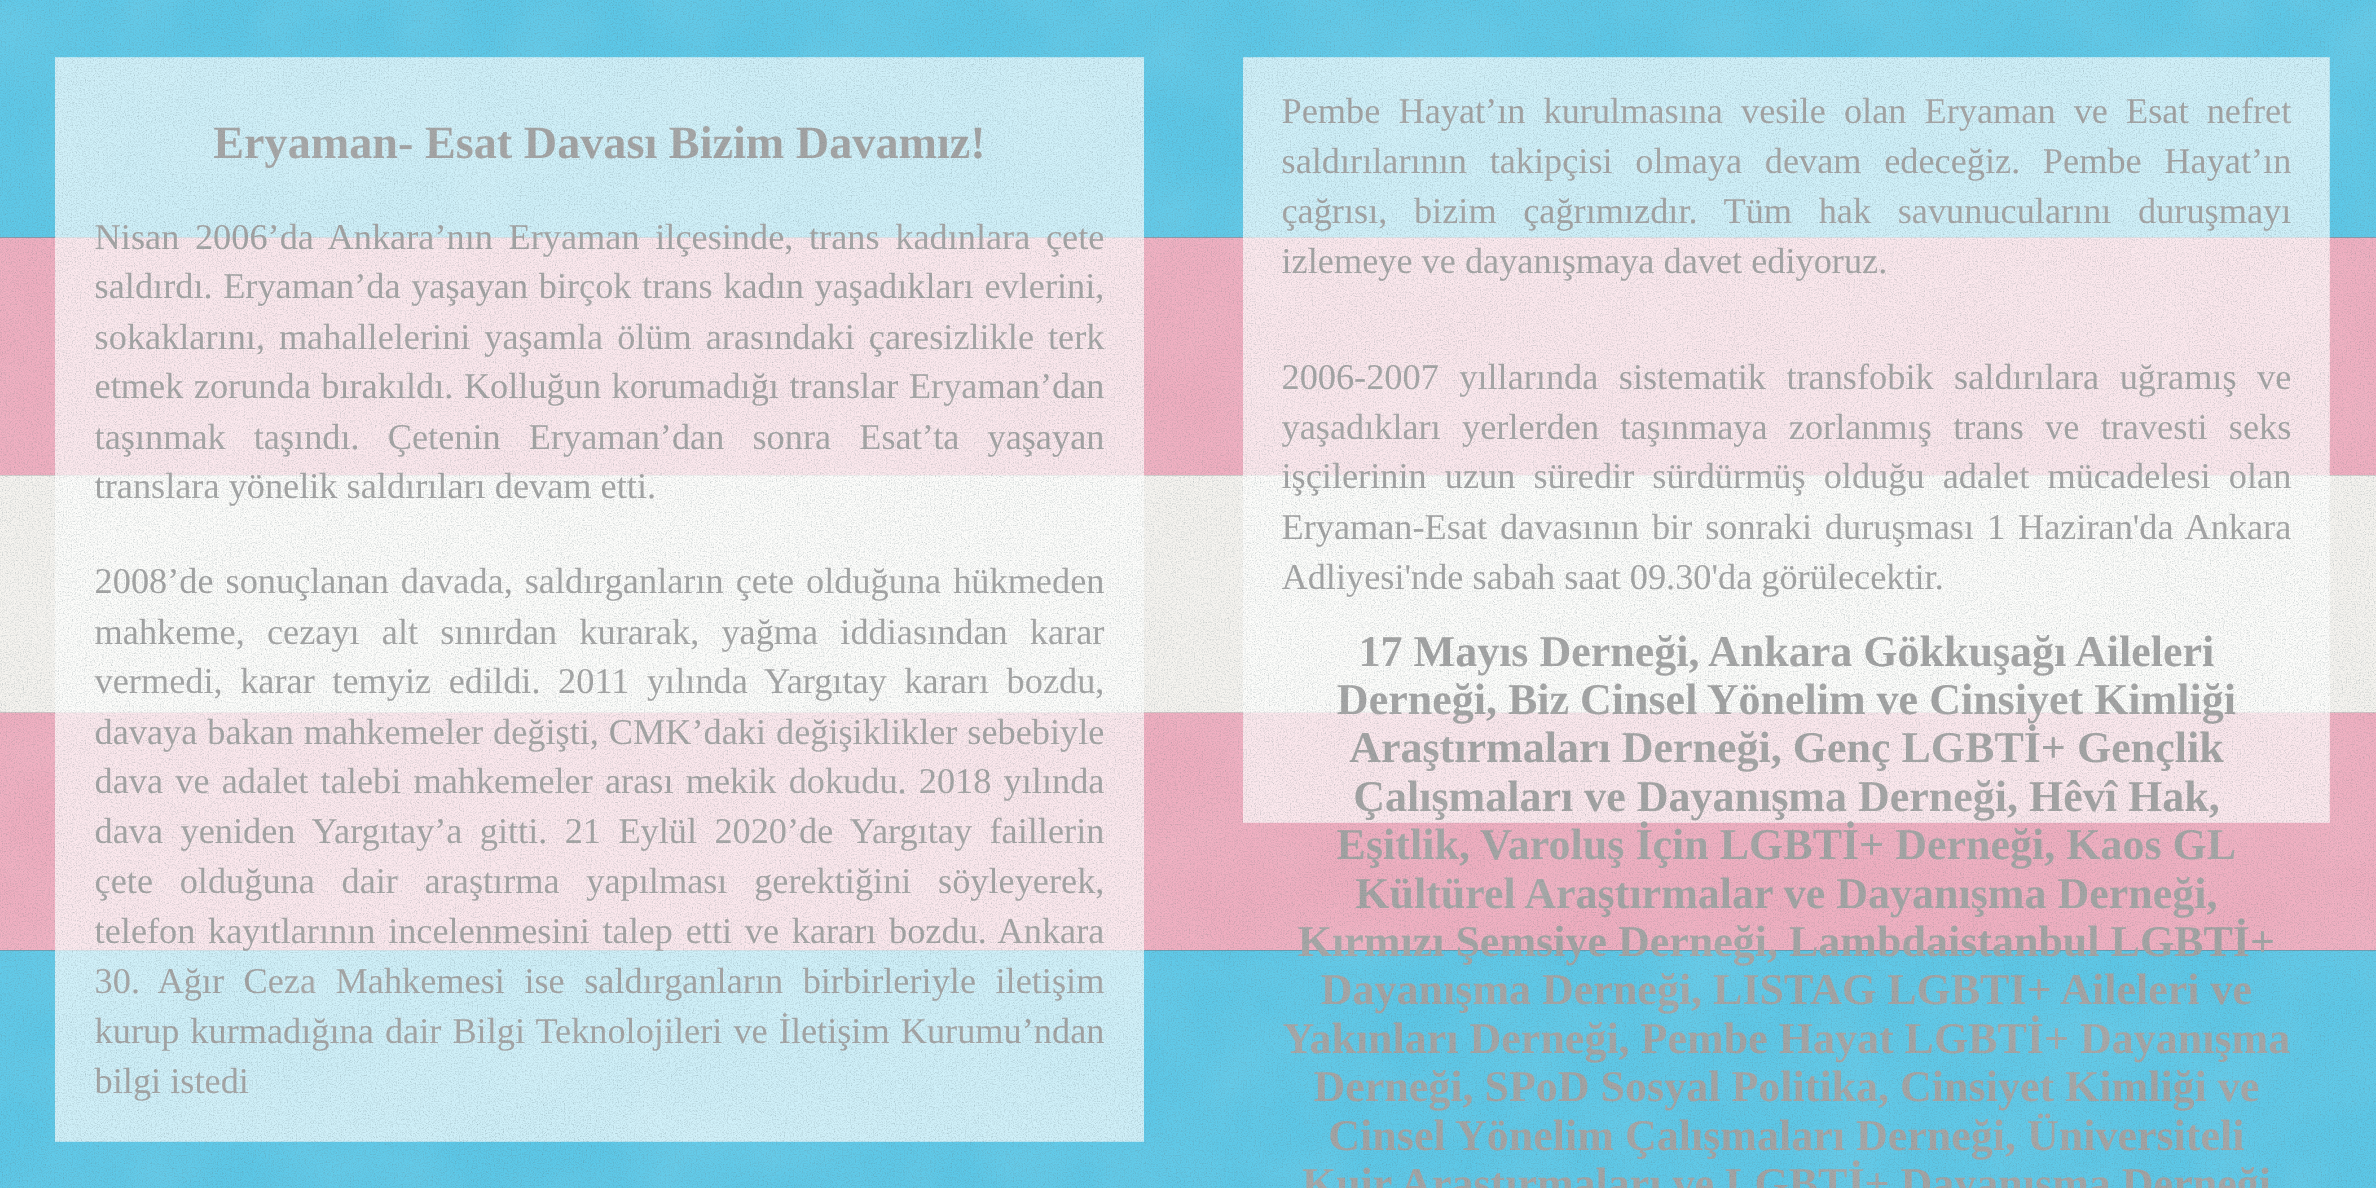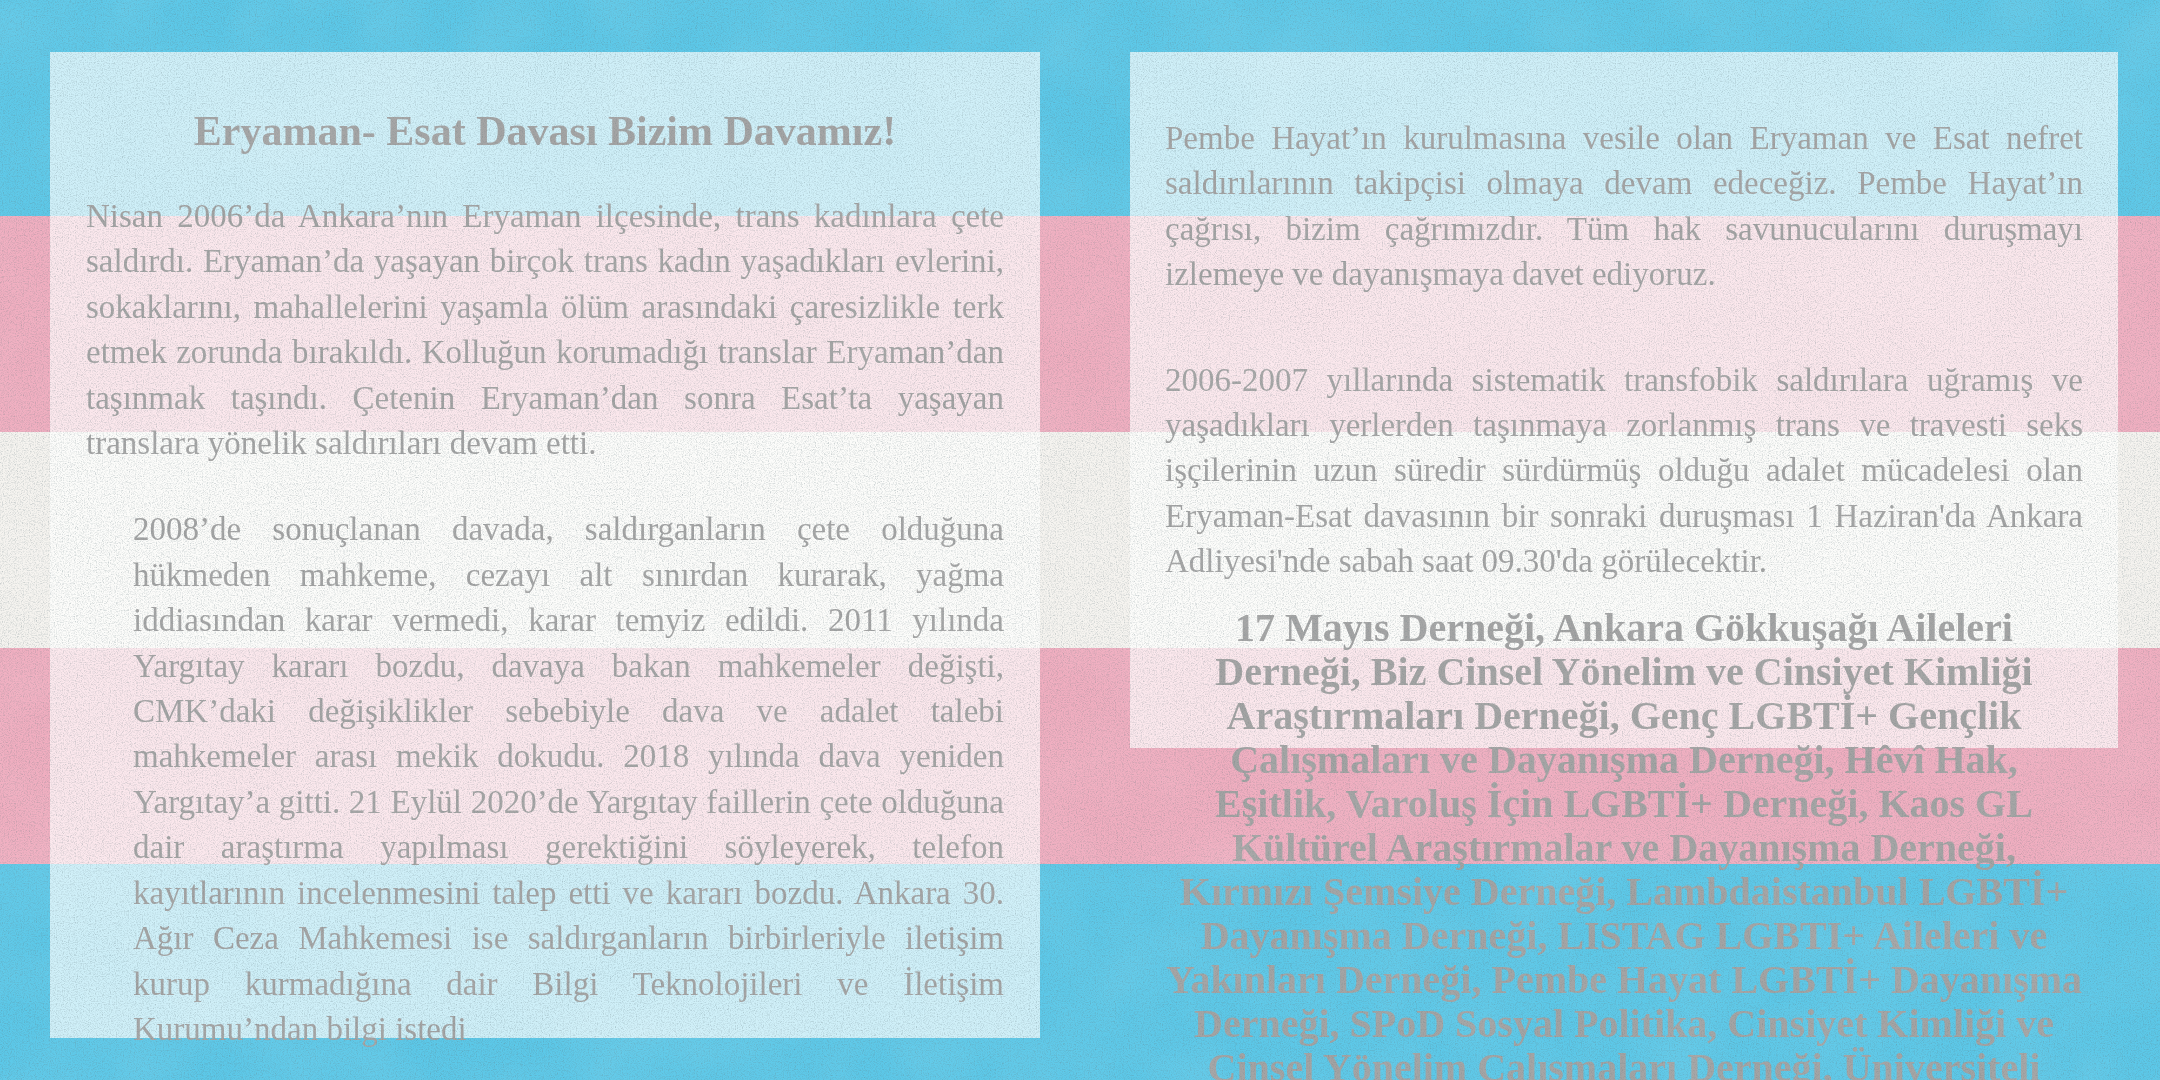--- a/index.html
+++ b/index.html
@@ -30,37 +30,37 @@
     box-sizing: border-box;
   }
   #left-panel {
     left: 50px; top: 52px;
     width: 990px; height: 986px;
     padding: 54px 36px 0 36px;
   }
   #right-panel {
     left: 1130px; top: 52px;
     width: 988px; height: 696px;
-    padding: 64px 35px 0 35px;
+    padding: 28px 35px 0 35px;
   }
 
   .poster-title {
     font-size: 42px;
     line-height: 50px;
     font-weight: bold;
     text-align: center;
     margin: 0 0 38px 0;
   }
   .body-par {
     font-size: 33px;
     line-height: 45.4px;
     text-align: justify;
     margin: 0;
   }
-  #left-panel .par-2 { margin-top: 41px; margin-left: 47px; }
+  #left-panel .par-2 { margin-top: 41px; }
   #right-panel .par-2 { margin-top: 60px; }
 
   .slogan-heading {
     font-size: 37px;
     line-height: 46px;
     font-weight: bold;
     text-align: center;
     margin: 38px 0 0 0;
   }
   .signatories {

